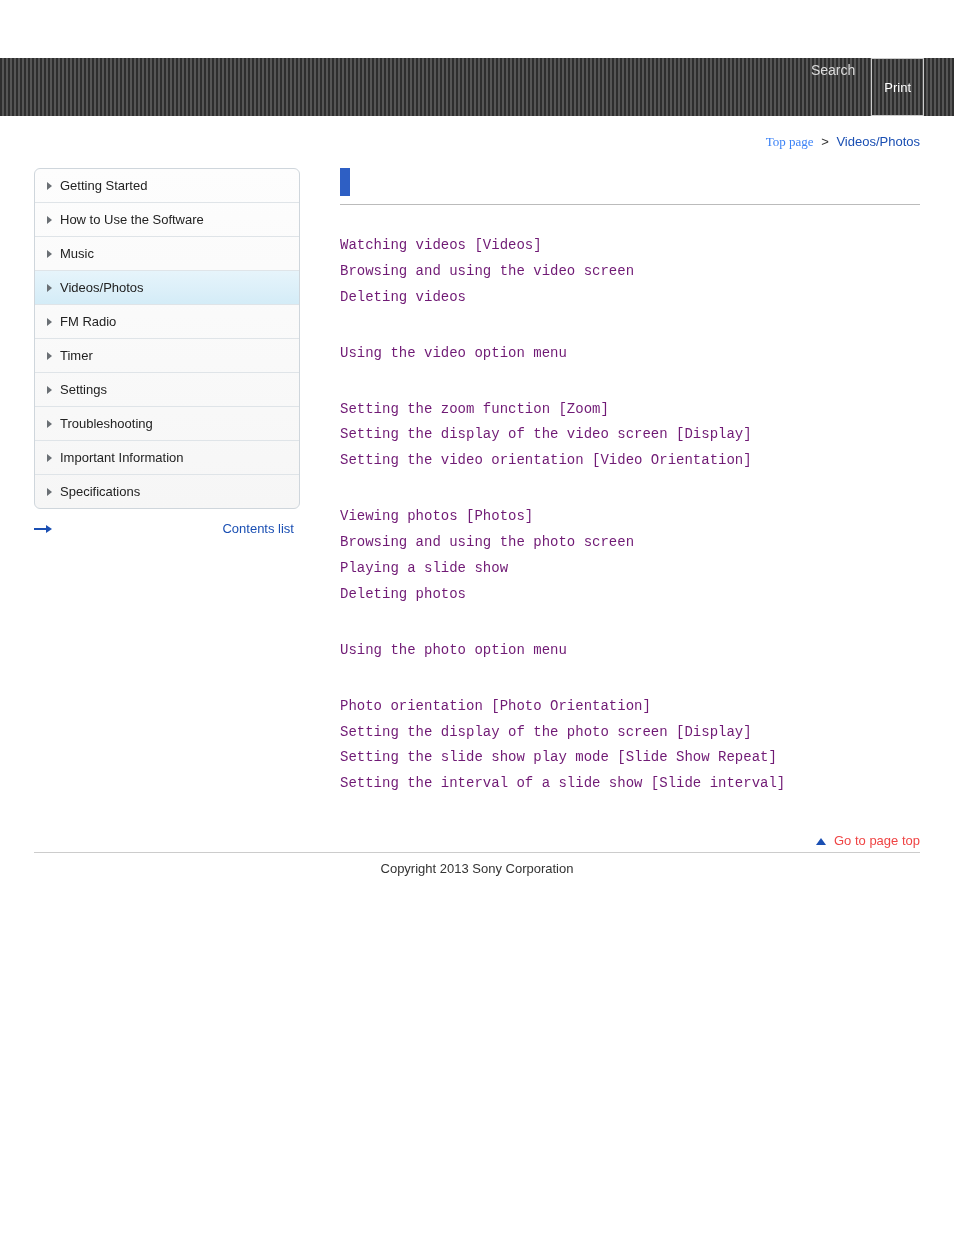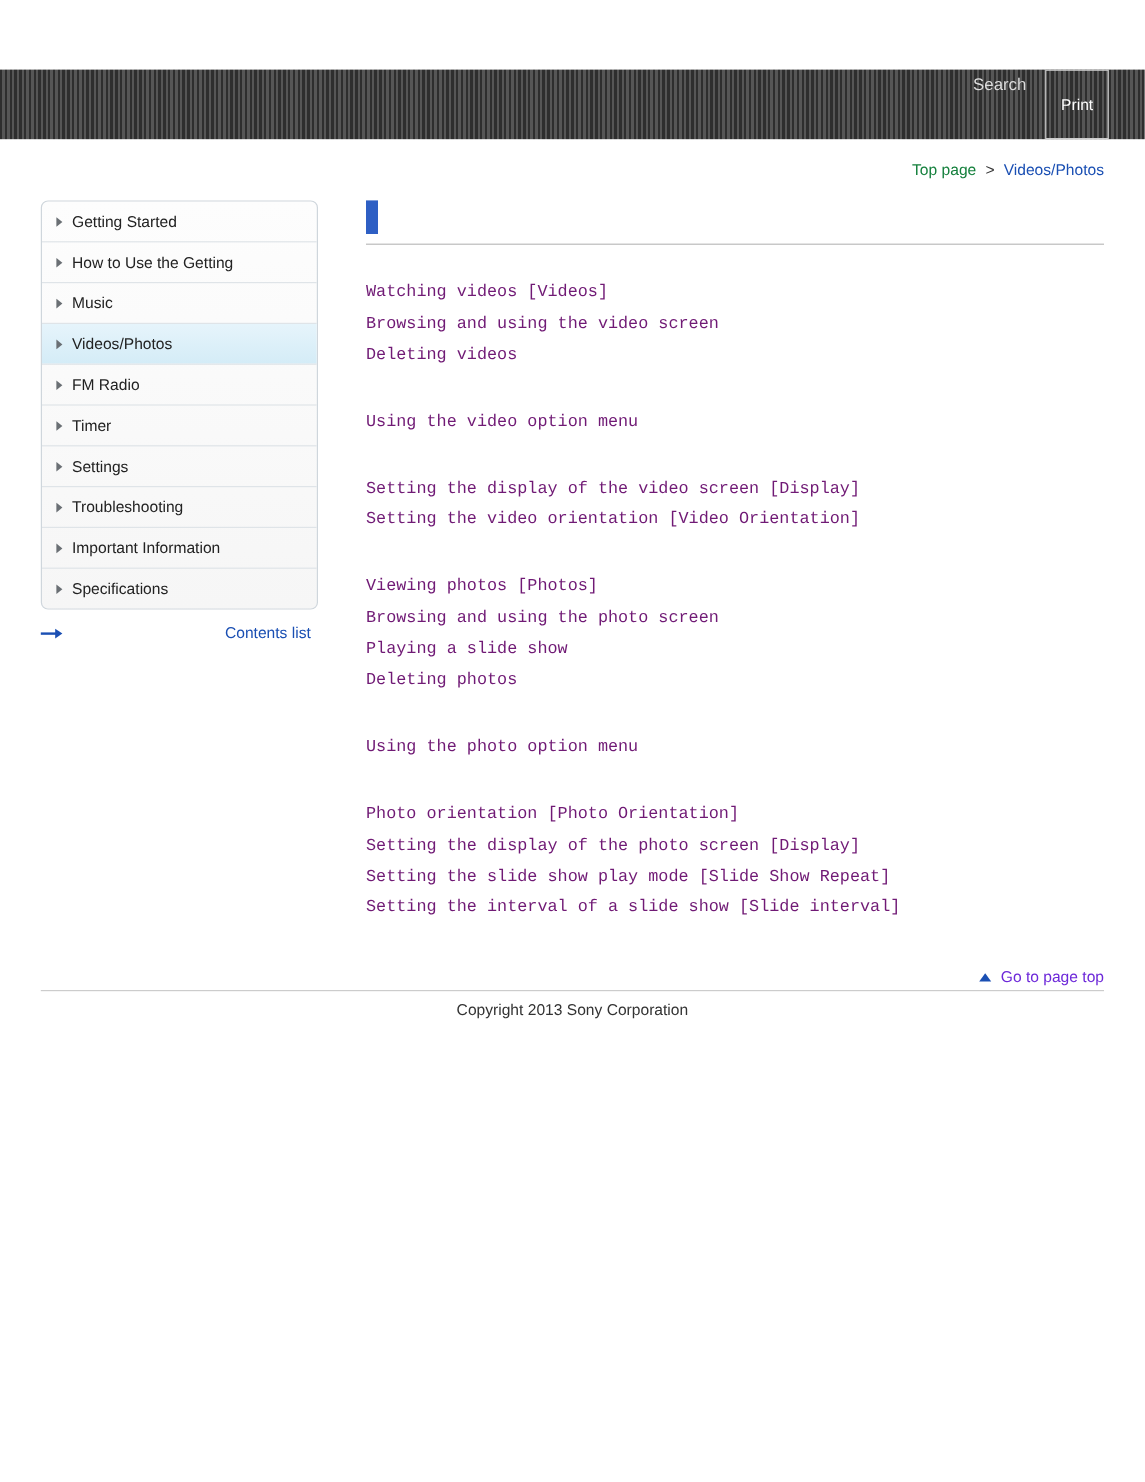--- a/index.html
+++ b/index.html
@@ -35,31 +35,31 @@
     font-size: 13px;
     padding: 4px 12px;
     background: transparent;
     cursor: pointer;
   }
   .breadcrumb {
     text-align: right;
     padding: 18px 34px 0 0;
     font-size: 13px;
   }
-  .breadcrumb .link { color: #15803d; cursor: pointer; }
+  .breadcrumb .link { color: #3b82f6; cursor: pointer; font-family: Liberation Serif, serif; }
   .breadcrumb .sep { color: #333; padding: 0 4px; }
   .breadcrumb .current { color: #1a4fb3; }
   .layout {
     display: flex;
     align-items: flex-start;
     padding: 18px 34px 0 34px;
     gap: 40px;
   }
   .sidebar {
-    width: 231px;
+    width: 266px;
     flex-shrink: 0;
   }
   .navlist {
     border: 1px solid #cfd6dc;
     border-radius: 6px;
     overflow: hidden;
     background: linear-gradient(#fdfdfd,#f6f6f6);
   }
   .navitem {
     display: flex;
@@ -127,21 +127,21 @@
     color: #701a75;
     font-size: 14px;
     line-height: 1.85;
     cursor: pointer;
     text-decoration: none;
     font-family: Liberation Mono, monospace;
   }
   .gotop {
     text-align: right;
     padding: 6px 34px 4px 0;
-    color: #6d28d9;
+    color: #ef4444;
     font-size: 13px;
     cursor: pointer;
   }
   .gotop .tri-up {
     display:inline-block; width:0;height:0;
     border-left:5px solid transparent;border-right:5px solid transparent;border-bottom:7px solid #1a4fb3;
     margin-right:4px; vertical-align: 0px;
   }
   .hr { border-top:1px solid #ccc; margin: 0 34px; }
   .copyright {
@@ -173,21 +173,21 @@
 
 <div class="layout">
   <div class="sidebar">
     <div class="navlist" id="navlist">
         <div class="navitem">
           <span class="tri"></span>
           <span>Getting Started</span>
         </div>
         <div class="navitem">
           <span class="tri"></span>
-          <span>How to Use the Getting</span>
+          <span>How to Use the Software</span>
         </div>
         <div class="navitem">
           <span class="tri"></span>
           <span>Music</span>
         </div>
         <div class="navitem active">
           <span class="tri"></span>
           <span>Videos/Photos</span>
         </div>
         <div class="navitem">
@@ -229,20 +229,21 @@
     <div id="groups">
         <div class="linkgroup">
           <a class="pagelink">Watching videos [Videos]</a>
           <a class="pagelink">Browsing and using the video screen</a>
           <a class="pagelink">Deleting videos</a>
         </div>
         <div class="linkgroup">
           <a class="pagelink">Using the video option menu</a>
         </div>
         <div class="linkgroup">
+          <a class="pagelink">Setting the zoom function [Zoom]</a>
           <a class="pagelink">Setting the display of the video screen [Display]</a>
           <a class="pagelink">Setting the video orientation [Video Orientation]</a>
         </div>
         <div class="linkgroup">
           <a class="pagelink">Viewing photos [Photos]</a>
           <a class="pagelink">Browsing and using the photo screen</a>
           <a class="pagelink">Playing a slide show</a>
           <a class="pagelink">Deleting photos</a>
         </div>
         <div class="linkgroup">

